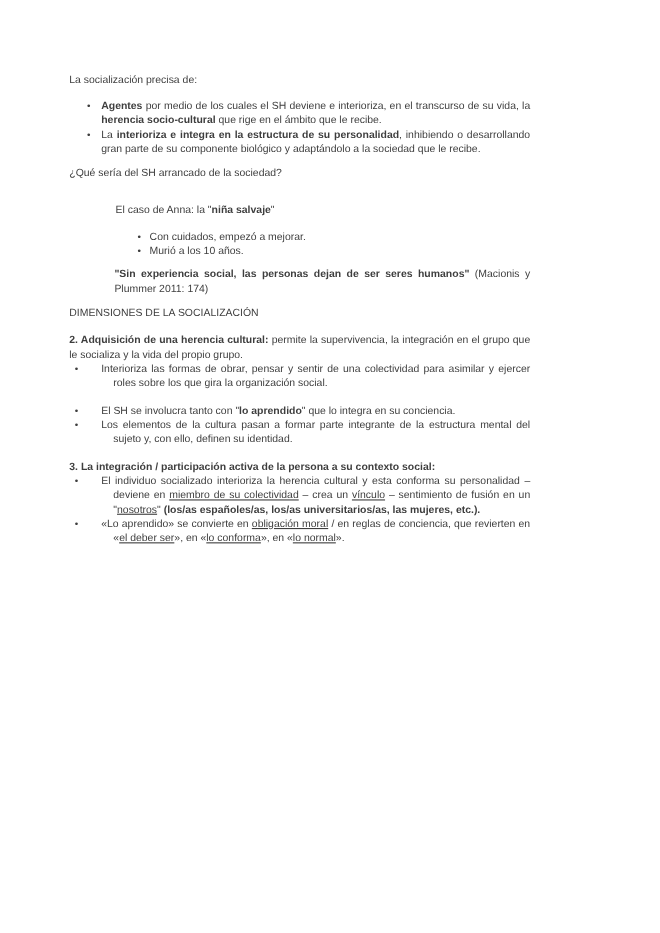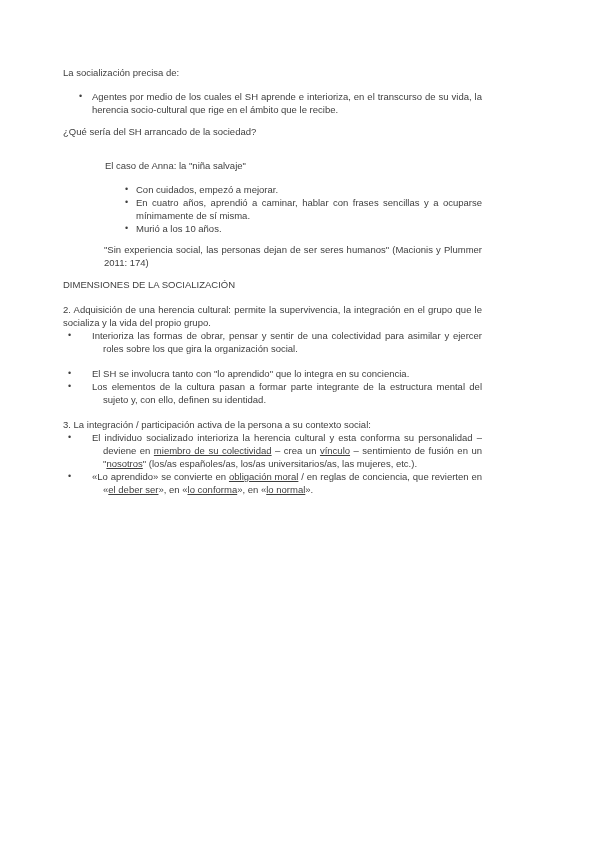--- a/index.html
+++ b/index.html
@@ -14,21 +14,21 @@
     height: 848px;
     background: #ffffff;
     padding: 66px 71px 40px 63px;
     font-family: "Liberation Sans", sans-serif;
     font-size: 9.5px;
     line-height: 13px;
     color: #3e3e3e;
     overflow: hidden;
   }
   p { margin: 0; }
-  .b { font-weight: normal; }
+  .b { font-weight: bold; }
   .u { text-decoration: underline; }
   .just { text-align: justify; }
 
   .intro { margin-bottom: 11px; }
 
   ul.doc-list {
     list-style: none;
     margin: 0;
     padding: 0;
   }
@@ -64,30 +64,30 @@
   .section { margin-bottom: 12px; }
 </style>
 </head>
 <body>
 
 <div class="page">
 
   <p class="intro"><span>La socialización precisa de:</span></p>
 
   <ul class="doc-list lvl1">
-    <li><span class="b">Agentes</span><span> por medio de los cuales el SH aprende e interioriza, en el transcurso de su vida, la </span><span class="b">herencia socio-cultural</span><span> que rige en el ámbito que le recibe.</span></li>
+    <li><span class="b">Agentes</span><span> por medio de los cuales el SH deviene e interioriza, en el transcurso de su vida, la </span><span class="b">herencia socio-cultural</span><span> que rige en el ámbito que le recibe.</span></li>
+    <li><span>La </span><span class="b">interioriza e integra en la estructura de su personalidad</span><span>, inhibiendo o desarrollando gran parte de su componente biológico y adaptándolo a la sociedad que le recibe.</span></li>
   </ul>
 
   <p class="question"><span>¿Qué sería del SH arrancado de la sociedad?</span></p>
 
   <p class="anna"><span>El caso de Anna: la "</span><span class="b">niña salvaje</span><span>"</span></p>
 
   <ul class="doc-list lvl2">
     <li><span>Con cuidados, empezó a mejorar.</span></li>
-    <li><span>En cuatro años, aprendió a caminar, hablar con frases sencillas y a ocuparse mínimamente de sí misma.</span></li>
     <li><span>Murió a los 10 años.</span></li>
   </ul>
 
   <p class="quote"><span class="b">"Sin experiencia social, las personas dejan de ser seres humanos"</span><span> (Macionis y Plummer 2011: 174)</span></p>
 
   <p class="heading">DIMENSIONES DE LA SOCIALIZACIÓN</p>
 
   <div class="section">
     <p class="just"><span class="b">2. Adquisición de una herencia cultural:</span><span> permite la supervivencia, la integración en el grupo que le socializa y la vida del propio grupo.</span></p>
     <ul class="doc-list sec">

